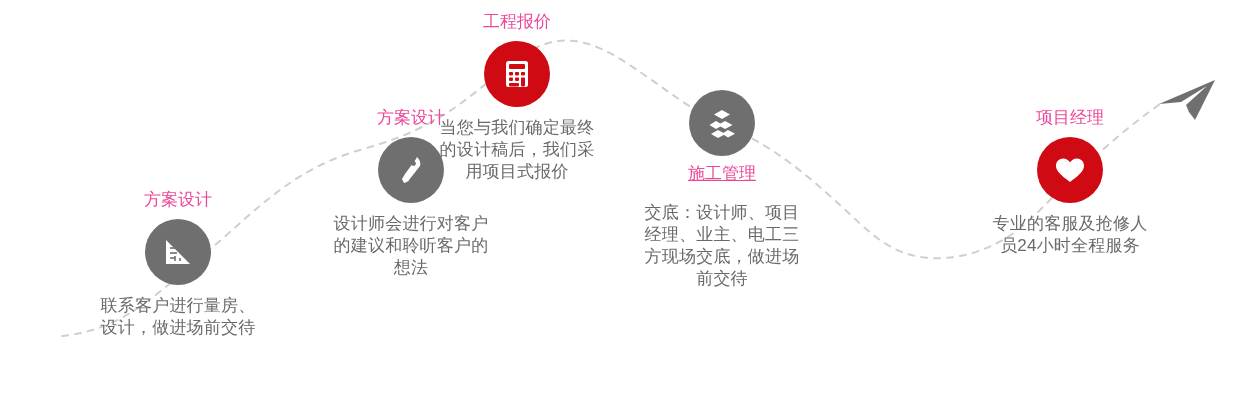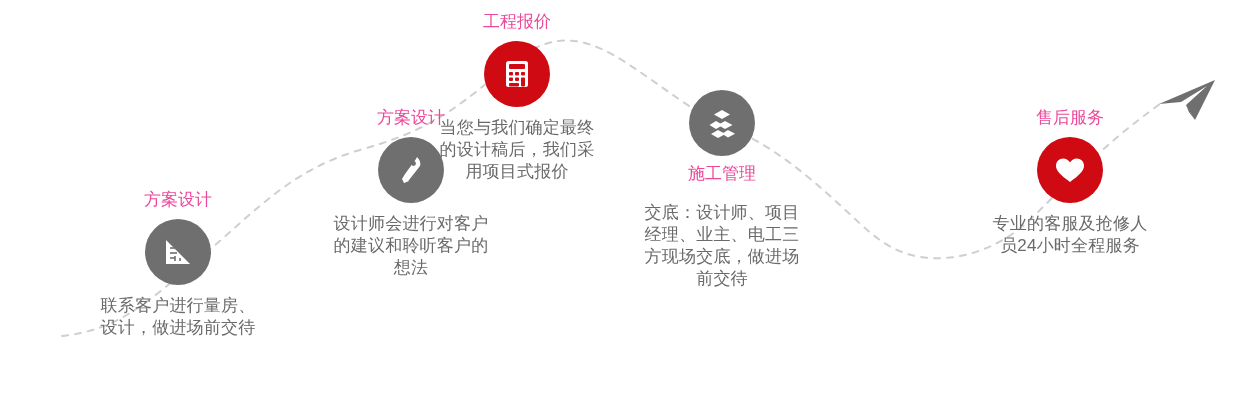--- a/index.html
+++ b/index.html
@@ -139,27 +139,27 @@
   <div class="step" style="left:637px; top:90px;">
     <div class="icon-wrap gray" style="margin-bottom:8px;">
       <svg width="36" height="36" viewBox="0 0 36 36">
         <path d="M18 5 L26 9.5 L18 14 L10 9.5 Z" fill="#ffffff"></path>
         <path d="M9 15 L16 19 L9 23 L2.5 19 Z" fill="#ffffff" transform="translate(3,1)"></path>
         <path d="M21 16 L28.5 20 L21 24 L14 20 Z" fill="#ffffff"></path>
         <path d="M14 25 L21.5 29 L14 33 L7 29 Z" fill="#ffffff"></path>
         <path d="M24 25 L31 28.8 L24 32.6 L18 28.8 Z" fill="#ffffff"></path>
       </svg>
     </div>
-    <div class="step-title" style="margin-bottom:6px;">施工管理</div>
+    <div class="step-title" style="margin-bottom:6px;text-decoration:underline;">施工管理</div>
     <div class="step-desc" style="margin-top:18px;">交底：设计师、项目经理、业主、电工三方现场交底，做进场前交待</div>
   </div>
 
 
   <div class="step" style="left:985px; top:108px;">
-    <div class="step-title">售后服务</div>
+    <div class="step-title">项目经理</div>
     <div class="icon-wrap red">
       <svg width="38" height="38" viewBox="0 0 38 38">
         <path d="M19 31 C10 24.5 5 20 5 14.8 C5 10.5 8.3 7.5 12.2 7.5 C14.8 7.5 17.3 8.9 19 11.2 C20.7 8.9 23.2 7.5 25.8 7.5 C29.7 7.5 33 10.5 33 14.8 C33 20 28 24.5 19 31 Z" fill="#ffffff"></path>
       </svg>
     </div>
     <div class="step-desc">专业的客服及抢修人员24小时全程服务</div>
   </div>
 
 </div>
 

